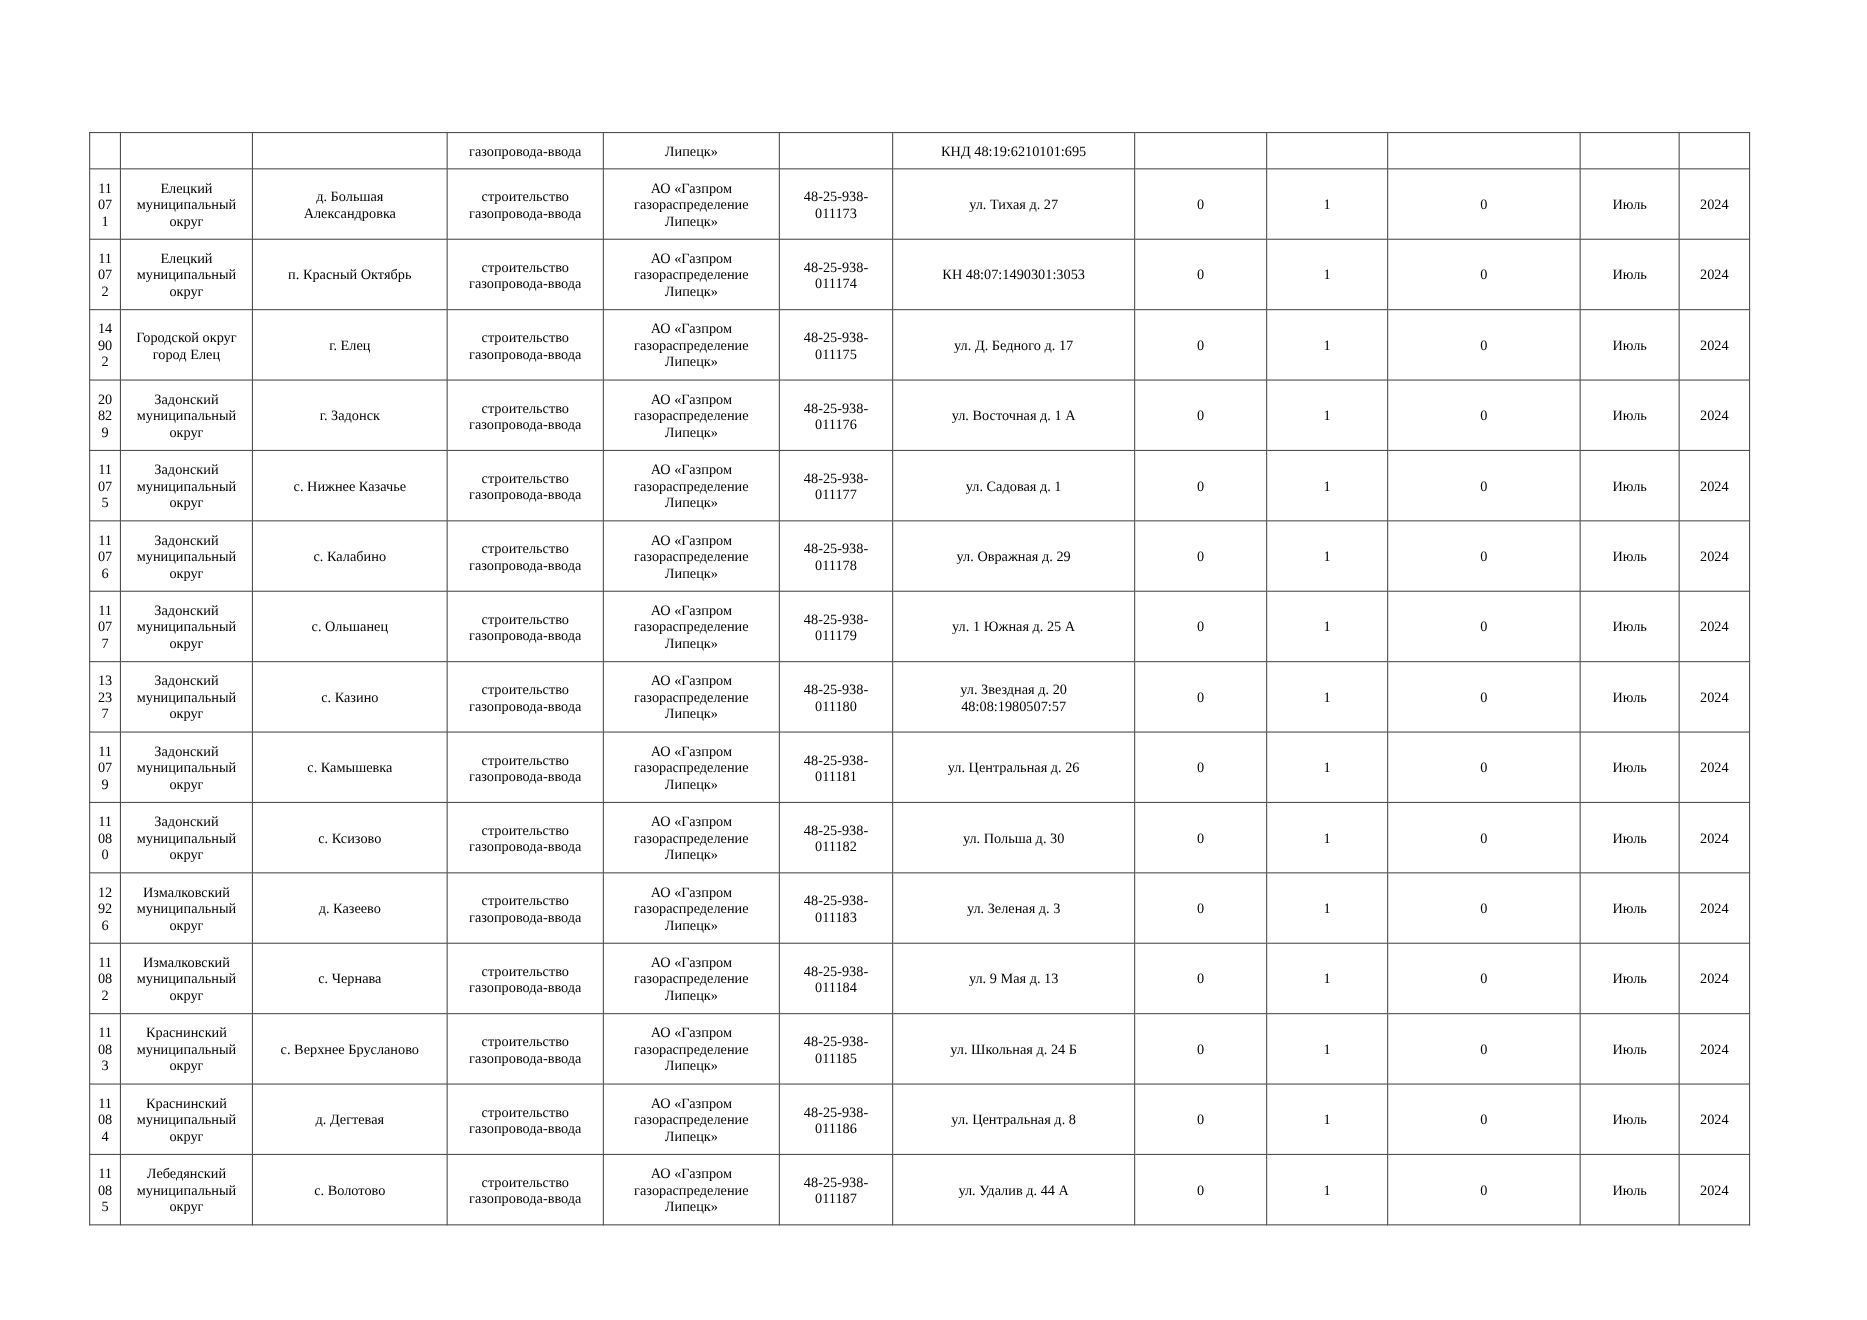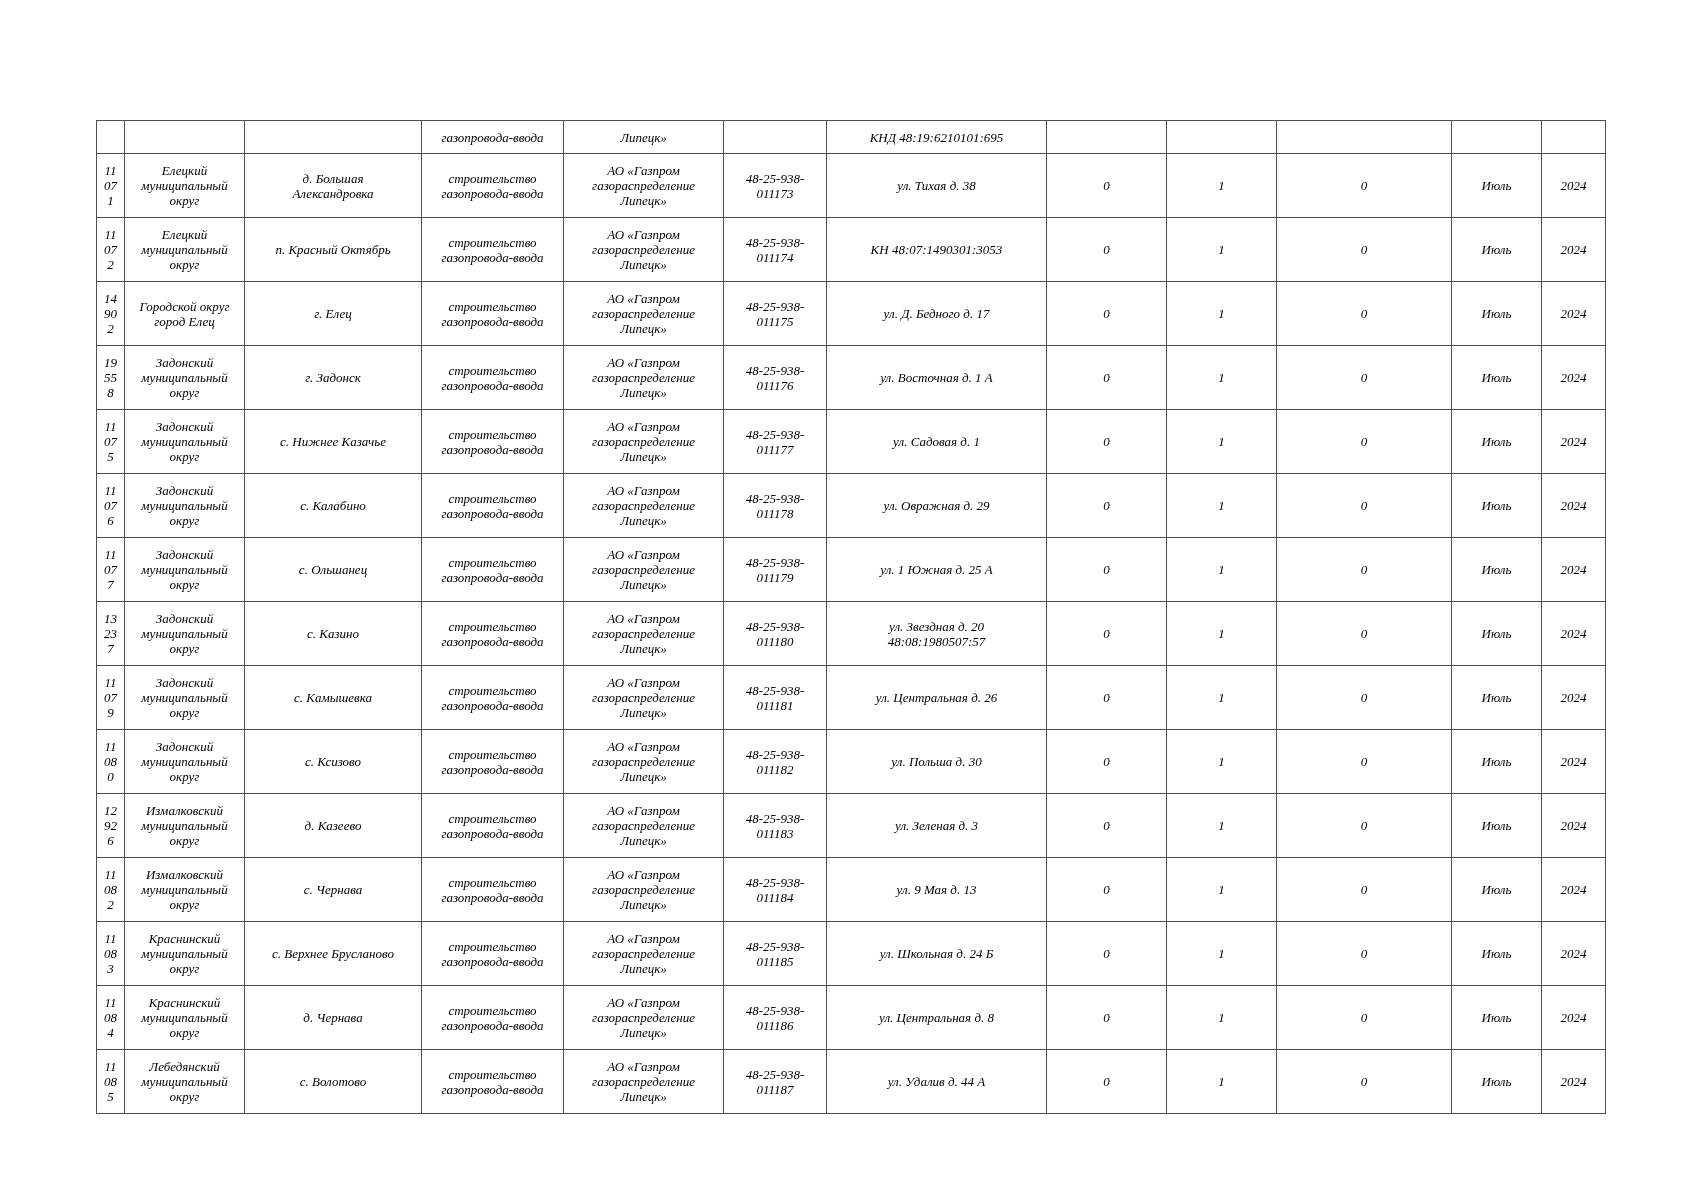--- a/index.html
+++ b/index.html
@@ -15,26 +15,25 @@
   }
   .page{
     position:relative;
     width:1697px;
     height:1200px;
     background:var(--bg);
     overflow:hidden;
   }
   table.register{
     position:absolute;
-    left:96px;
+    left:81px;
     top:120px;
     width:1509px;
     border-collapse:collapse;
     table-layout:fixed;
-    font-style:italic;
   }
   table.register td{
     border:1px solid var(--grid);
     text-align:center;
     vertical-align:middle;
     font-size:13px;
     line-height:15px;
     white-space:pre-line;
     padding:2px 5px;
     overflow:hidden;
@@ -84,21 +83,21 @@
 округ</td>
     <td>д. Большая
 Александровка</td>
     <td>строительство
 газопровода-ввода</td>
     <td>АО «Газпром
 газораспределение
 Липецк»</td>
     <td>48-25-938-
 011173</td>
-    <td>ул. Тихая д. 38</td>
+    <td>ул. Тихая д. 27</td>
     <td>0</td>
     <td>1</td>
     <td>0</td>
     <td>Июль</td>
     <td>2024</td>
   </tr>
         <tr class="data-row">
     <td>11072</td>
     <td>Елецкий
 муниципальный
@@ -131,21 +130,21 @@
     <td>48-25-938-
 011175</td>
     <td>ул. Д. Бедного д. 17</td>
     <td>0</td>
     <td>1</td>
     <td>0</td>
     <td>Июль</td>
     <td>2024</td>
   </tr>
         <tr class="data-row">
-    <td>19558</td>
+    <td>20829</td>
     <td>Задонский
 муниципальный
 округ</td>
     <td>г. Задонск</td>
     <td>строительство
 газопровода-ввода</td>
     <td>АО «Газпром
 газораспределение
 Липецк»</td>
     <td>48-25-938-
@@ -336,21 +335,21 @@
     <td>1</td>
     <td>0</td>
     <td>Июль</td>
     <td>2024</td>
   </tr>
         <tr class="data-row">
     <td>11084</td>
     <td>Краснинский
 муниципальный
 округ</td>
-    <td>д. Чернава</td>
+    <td>д. Дегтевая</td>
     <td>строительство
 газопровода-ввода</td>
     <td>АО «Газпром
 газораспределение
 Липецк»</td>
     <td>48-25-938-
 011186</td>
     <td>ул. Центральная д. 8</td>
     <td>0</td>
     <td>1</td>

